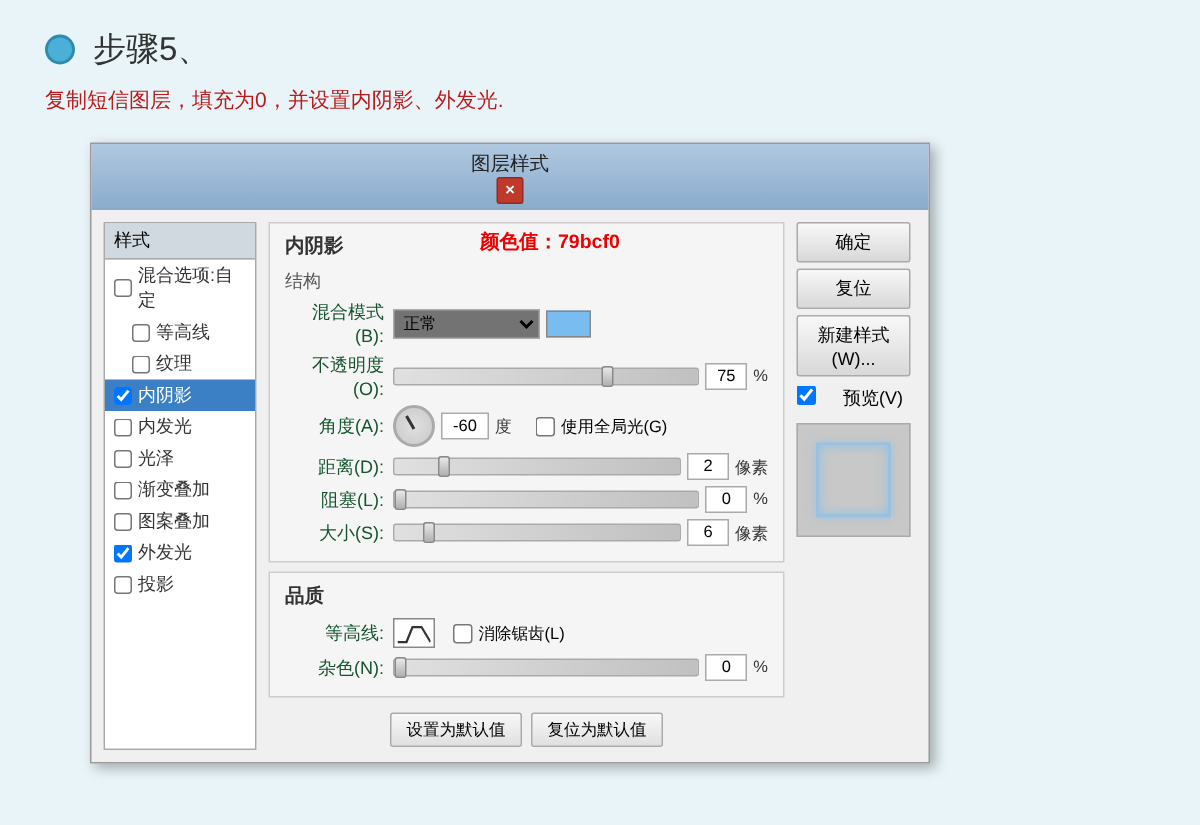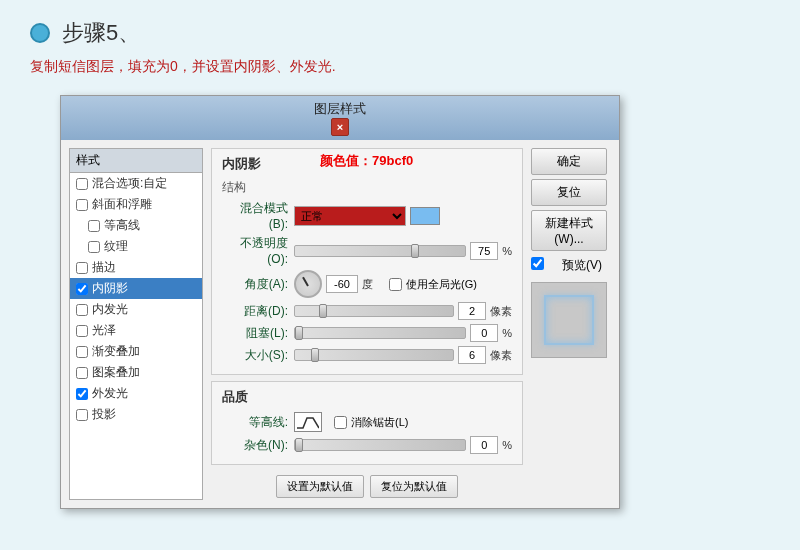--- a/index.html
+++ b/index.html
@@ -77,21 +77,21 @@
 
     
     .dialog-body {
       display: flex;
       padding: 8px;
       gap: 8px;
     }
 
     
     .styles-panel {
-      width: 134px;
+      width: 102px;
       background: white;
       border: 1px solid #aaa;
       flex-shrink: 0;
     }
     .styles-panel-header {
       background: #d0d8e0;
       padding: 3px 6px;
       font-size: 12px;
       border-bottom: 1px solid #aaa;
     }
@@ -160,24 +160,24 @@
     }
     .form-control {
       flex: 1;
       display: flex;
       align-items: center;
       gap: 4px;
     }
 
     
     .select-box {
-      width: 112px;
+      width: 98px;
       height: 20px;
       border: 1px solid #aaa;
-      background: #b91c1c;
+      background: #737373;
       font-size: 11px;
       padding: 0 2px;
     }
 
     
     .color-swatch {
       width: 30px;
       height: 18px;
       border: 1px solid #888;
       cursor: pointer;
@@ -359,35 +359,27 @@
 
   <div class="dialog-body">
 
     <div class="styles-panel">
       <div class="styles-panel-header">样式</div>
 
       <div class="style-item">
         <input type="checkbox" style="">
         <span class="style-item-label">混合选项:自定</span>
       </div>
-      <div class="style-item">
-        <input type="checkbox" style="">
-        <span class="style-item-label">斜面和浮雕</span>
-      </div>
       <div class="style-item" style="padding-left:18px;">
         <input type="checkbox" style="">
         <span class="style-item-label">等高线</span>
       </div>
       <div class="style-item" style="padding-left:18px;">
         <input type="checkbox" style="">
         <span class="style-item-label">纹理</span>
-      </div>
-      <div class="style-item">
-        <input type="checkbox" style="">
-        <span class="style-item-label">描边</span>
       </div>
       <div class="style-item active">
         <input type="checkbox" checked="" style="">
         <span class="style-item-label">内阴影</span>
       </div>
       <div class="style-item">
         <input type="checkbox" style="">
         <span class="style-item-label">内发光</span>
       </div>
       <div class="style-item">

